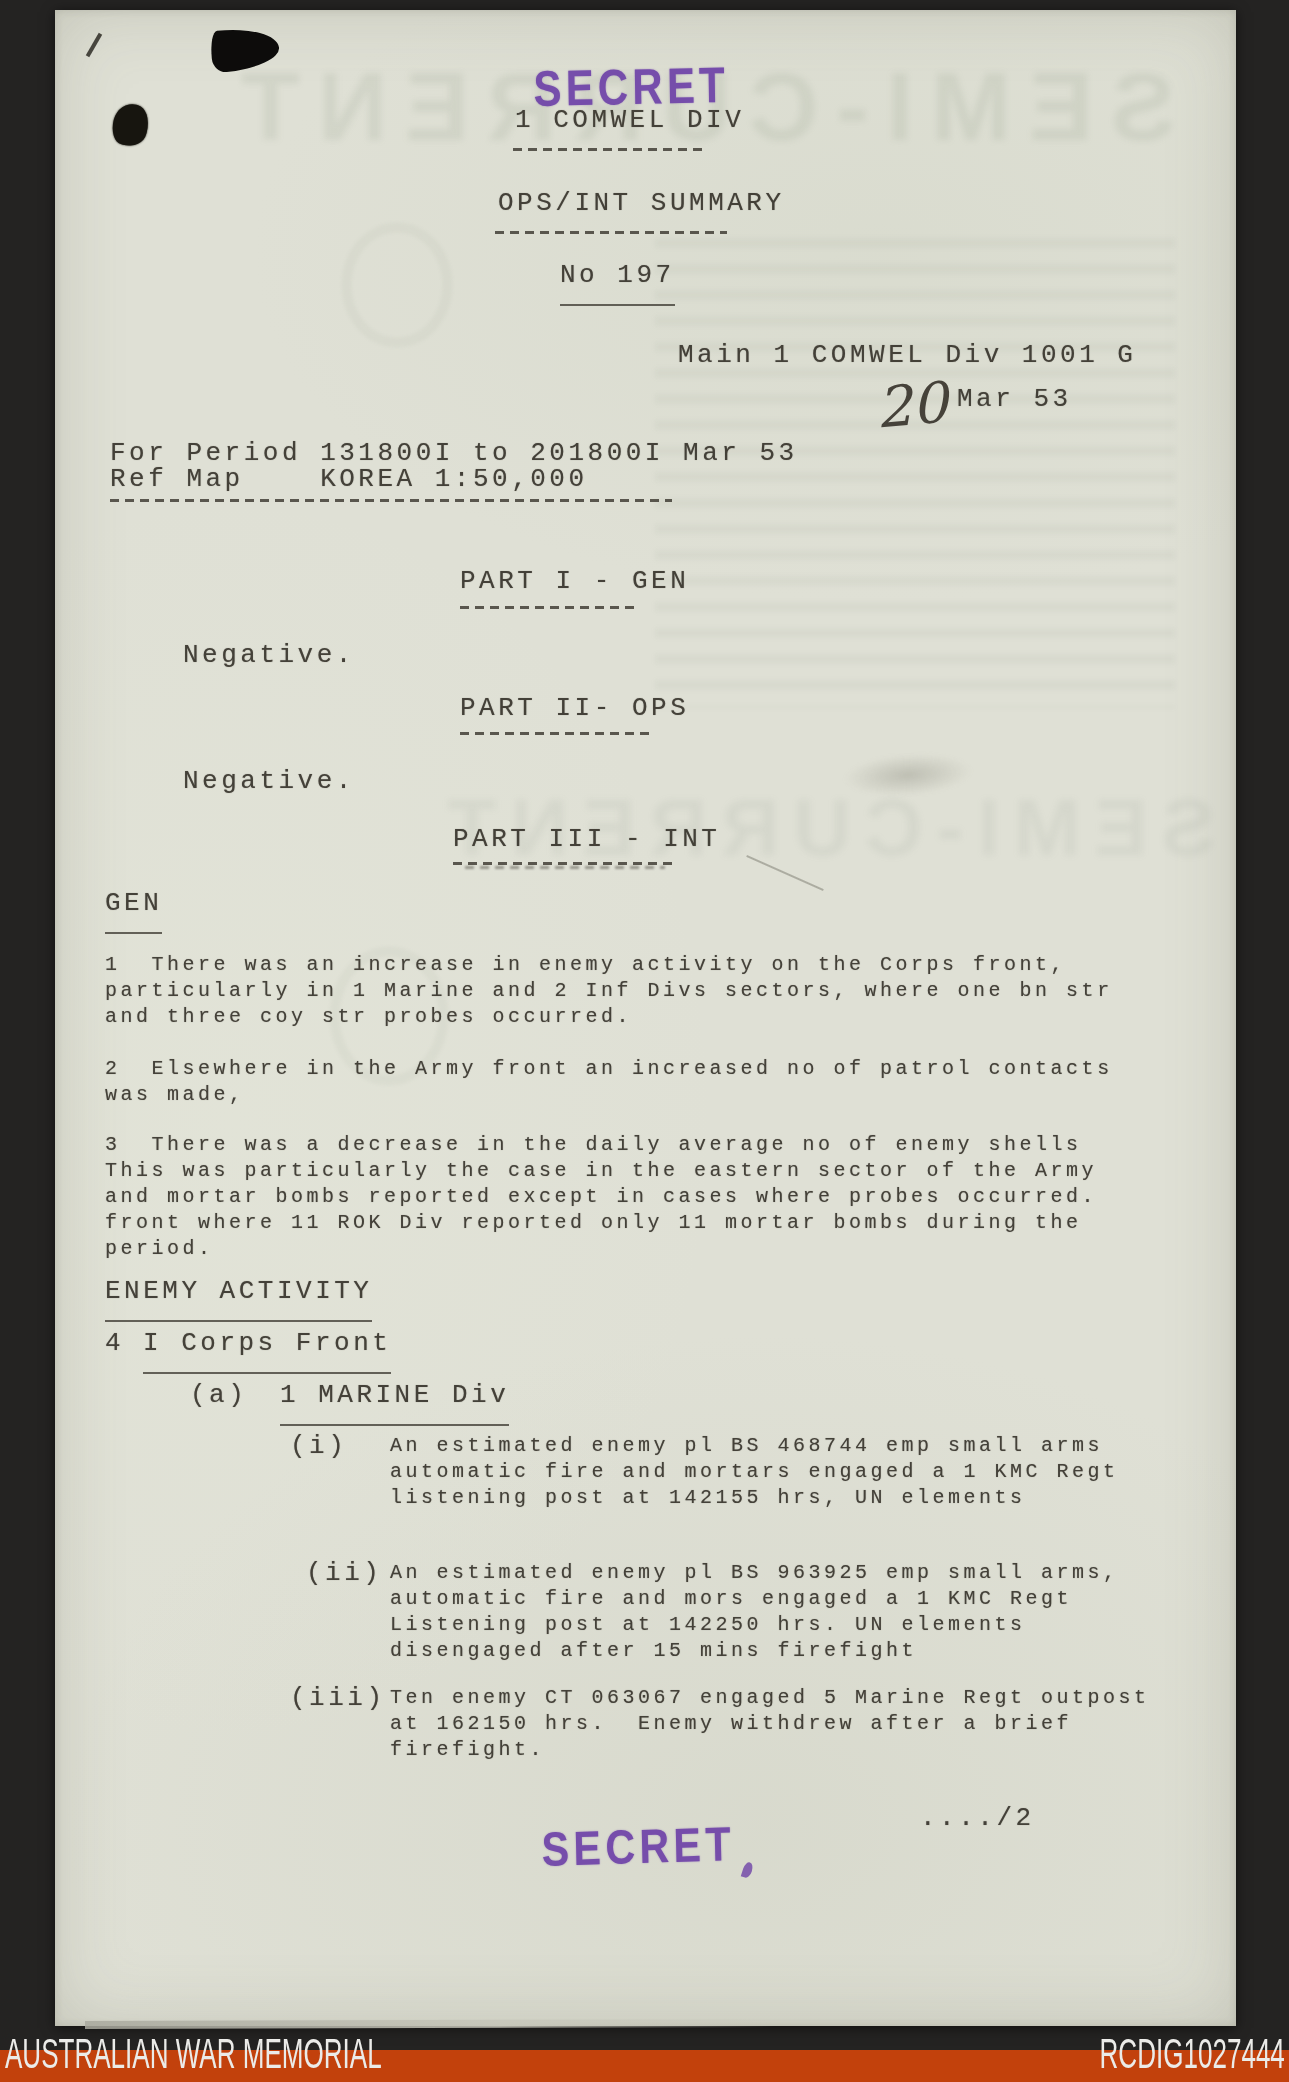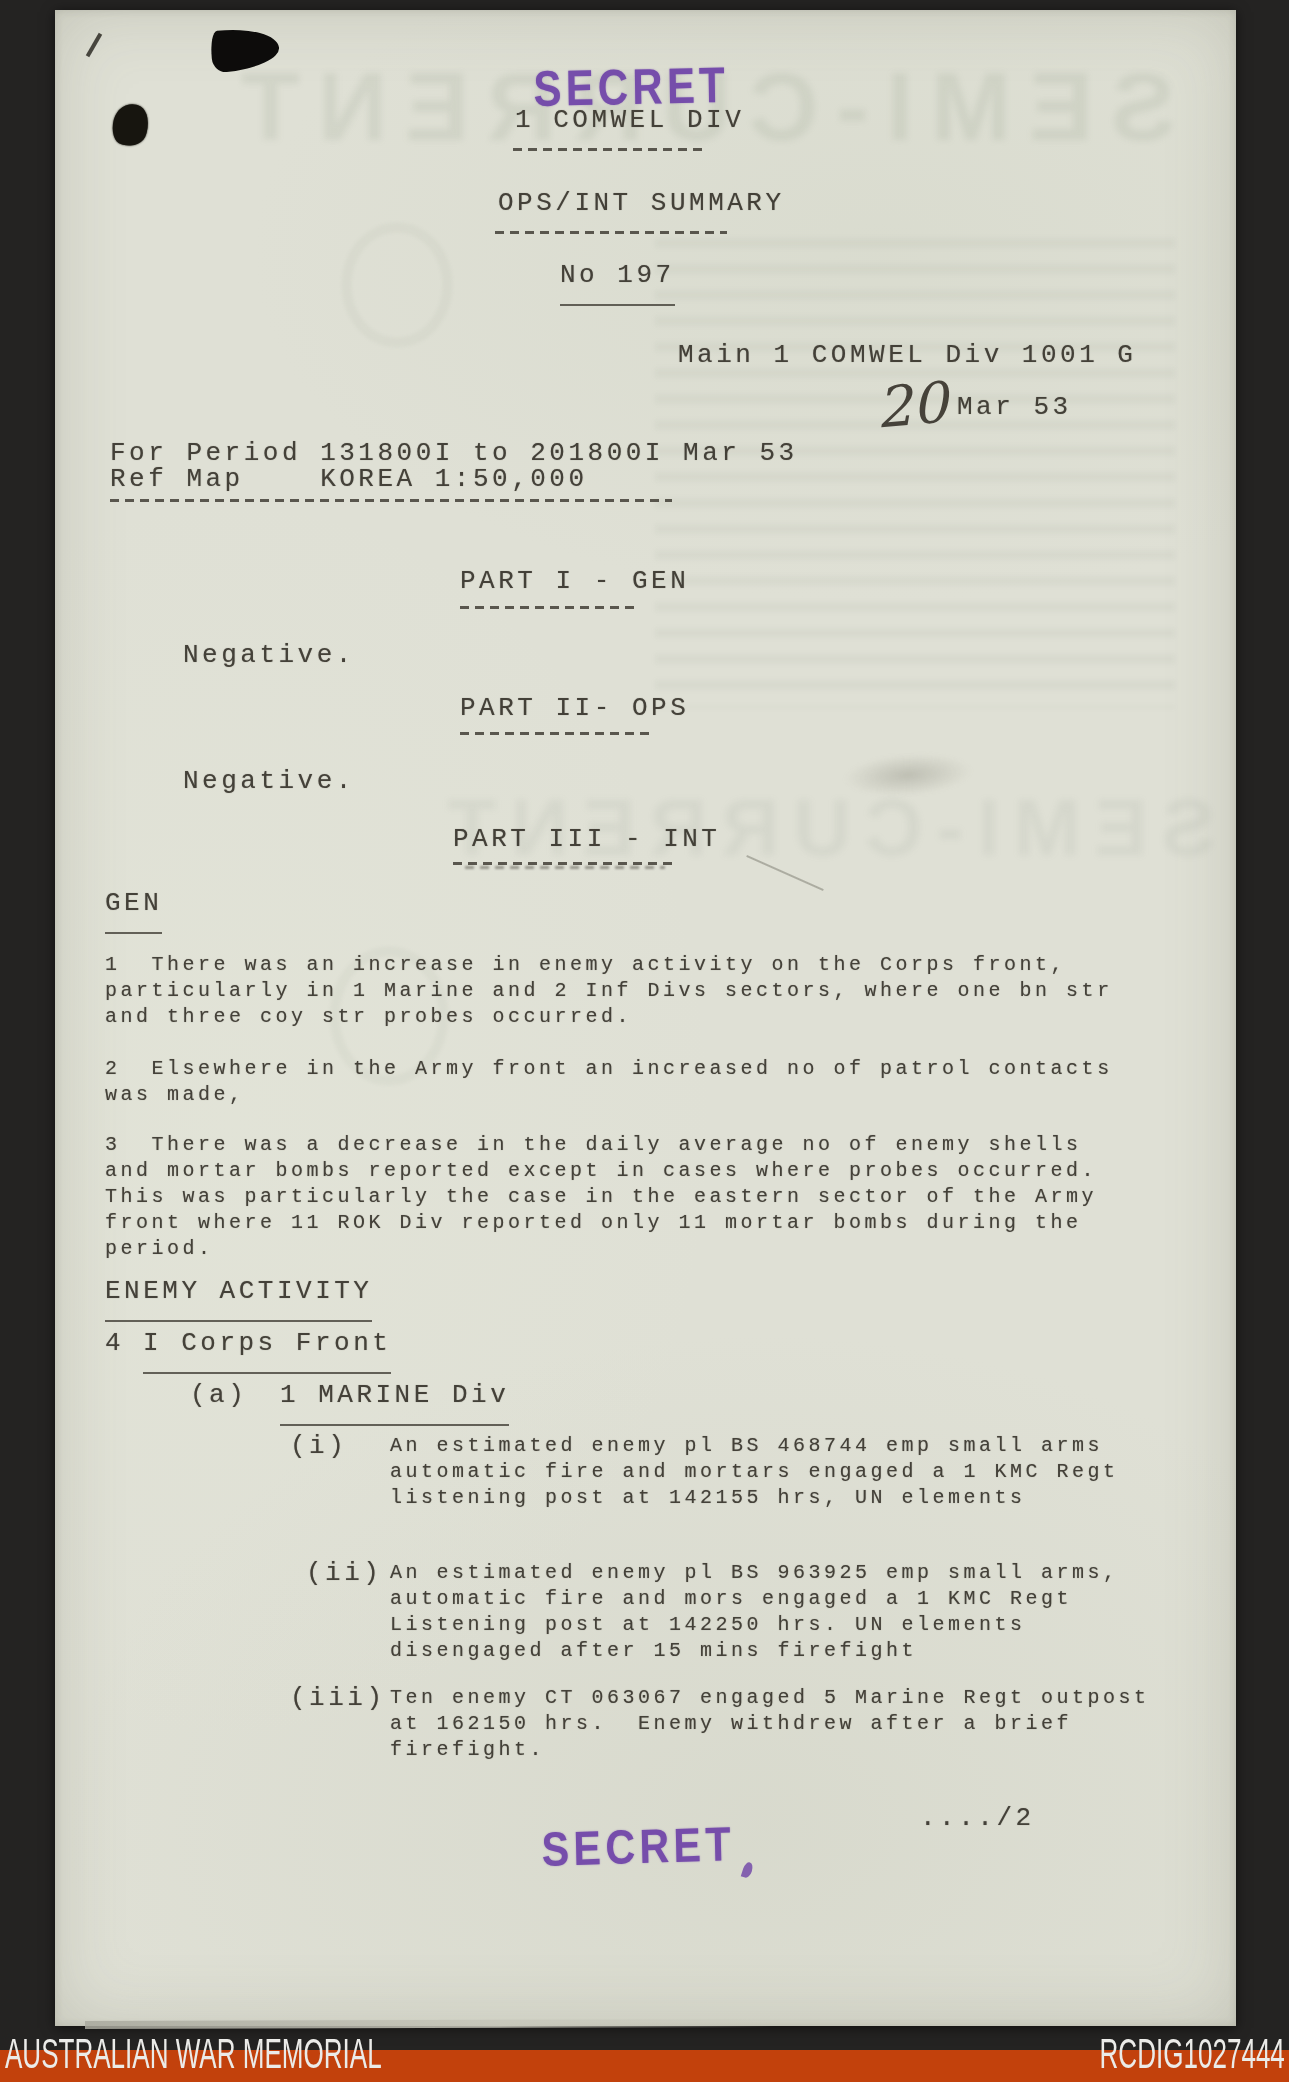--- a/index.html
+++ b/index.html
@@ -95,21 +95,21 @@
     <div class="typed" style="left:460px;top:97px;">1 COMWEL DIV</div>
     <div class="trule" style="left:458px;top:138px;width:190px;"></div>
 
     <div class="typed" style="left:443px;top:180px;">OPS/INT SUMMARY</div>
     <div class="trule" style="left:440px;top:221px;width:232px;"></div>
 
     <div class="typed ul" style="left:505px;top:252px;">No 197</div>
 
     <div class="typed" style="left:623px;top:332px;">Main 1 COMWEL Div 1001 G</div>
     <div id="hand-day">20</div>
-    <div class="typed" style="left:902px;top:384px;">Mar 53</div>
+    <div class="typed" style="left:902px;top:376px;">Mar 53</div>
 
     <div class="typed" style="left:55px;top:430px;">For Period 131800I to 201800I Mar 53</div>
     <div class="typed" style="left:55px;top:456px;">Ref Map    KOREA 1:50,000</div>
     <div class="trule" style="left:55px;top:489px;width:562px;"></div>
 
     <div class="typed" style="left:405px;top:558px;">PART I - GEN</div>
     <div class="trule" style="left:405px;top:596px;width:178px;"></div>
     <div class="typed" style="left:128px;top:632px;">Negative.</div>
 
     <div class="typed" style="left:405px;top:685px;">PART II- OPS</div>
@@ -128,22 +128,22 @@
       <div class="ln">and three coy str probes occurred.</div>
     </div>
 
     <div class="block" style="left:50px;top:1046px;">
       <div class="ln">2  Elsewhere in the Army front an increased no of patrol contacts</div>
       <div class="ln">was made,</div>
     </div>
 
     <div class="block" style="left:50px;top:1122px;">
       <div class="ln">3  There was a decrease in the daily average no of enemy shells</div>
+      <div class="ln">This was particularly the case in the eastern sector of the Army</div>
       <div class="ln">and mortar bombs reported except in cases where probes occurred.</div>
-      <div class="ln">This was particularly the case in the eastern sector of the Army</div>
       <div class="ln">front where 11 ROK Div reported only 11 mortar bombs during the</div>
       <div class="ln">period.</div>
     </div>
 
     <div class="typed ul" style="left:50px;top:1268px;">ENEMY ACTIVITY</div>
 
     <div class="typed" style="left:50px;top:1320px;">4</div>
     <div class="typed ul" style="left:88px;top:1320px;">I Corps Front</div>
 
     <div class="typed" style="left:135px;top:1372px;">(a)</div>

